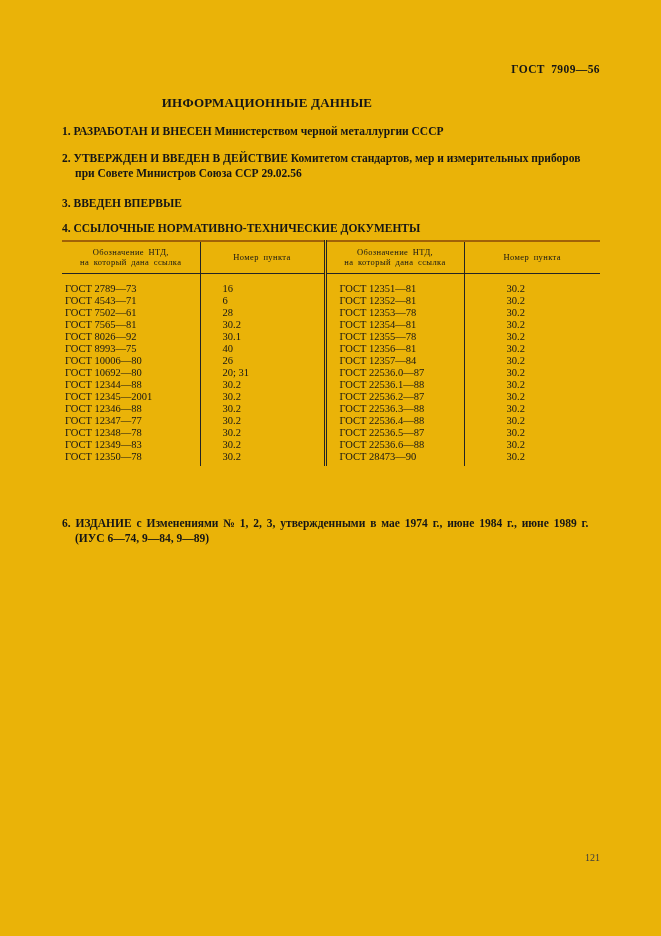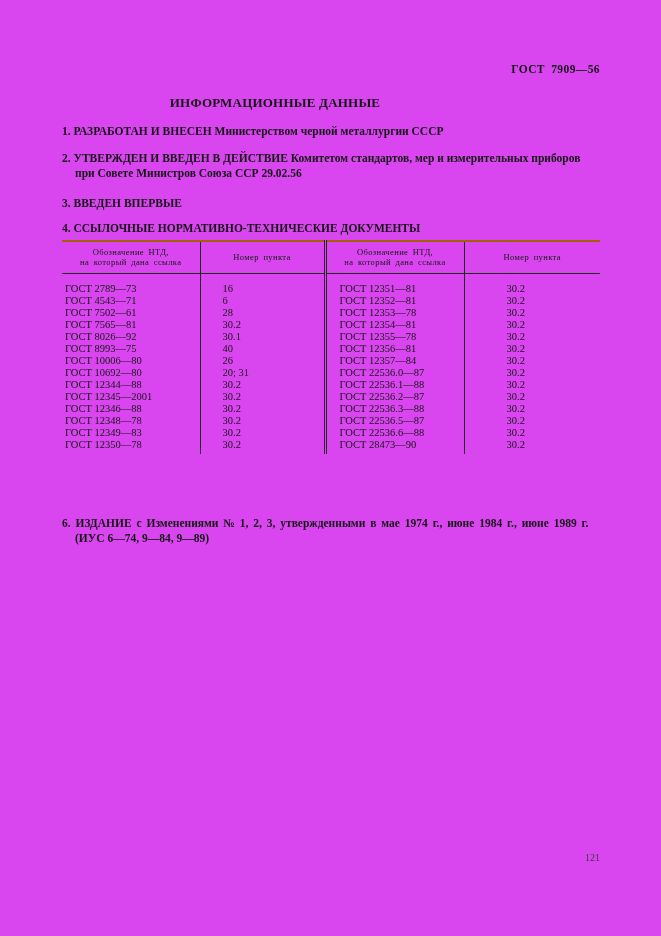--- a/index.html
+++ b/index.html
@@ -1,20 +1,20 @@
 <!DOCTYPE html>
 <html><head>
 <meta charset="utf-8">
 <style>
   html, body { margin: 0; padding: 0; background: #ffffff; }
   .page {
     position: relative;
     width: 661px;
     height: 936px;
-    background: #d946ef;
+    background: #eab308;
     font-family: "Liberation Serif", "DejaVu Serif", serif;
     color: #161616;
     overflow: hidden;
   }
 
   
   .doc-number {
     position: absolute;
     top: 63px;
     left: 0;
@@ -23,21 +23,21 @@
     font-weight: bold;
     font-size: 11.5px;
     letter-spacing: 0.4px;
     word-spacing: 3px;
   }
 
   
   .page-title {
     position: absolute;
     top: 95px;
-    left: 12px;
+    left: 4px;
     width: 526px;
     text-align: center;
     font-weight: bold;
     font-size: 13px;
     letter-spacing: 0.2px;
   }
 
   
   .doc-item {
     position: absolute;
@@ -231,20 +231,26 @@
           <td>ГОСТ 22536.2—87</td>
           <td>30.2</td>
         </tr>
         <tr>
           <td>ГОСТ 12346—88</td>
           <td>30.2</td>
           <td>ГОСТ 22536.3—88</td>
           <td>30.2</td>
         </tr>
         <tr>
+          <td>ГОСТ 12347—77</td>
+          <td>30.2</td>
+          <td>ГОСТ 22536.4—88</td>
+          <td>30.2</td>
+        </tr>
+        <tr>
           <td>ГОСТ 12348—78</td>
           <td>30.2</td>
           <td>ГОСТ 22536.5—87</td>
           <td>30.2</td>
         </tr>
         <tr>
           <td>ГОСТ 12349—83</td>
           <td>30.2</td>
           <td>ГОСТ 22536.6—88</td>
           <td>30.2</td>

